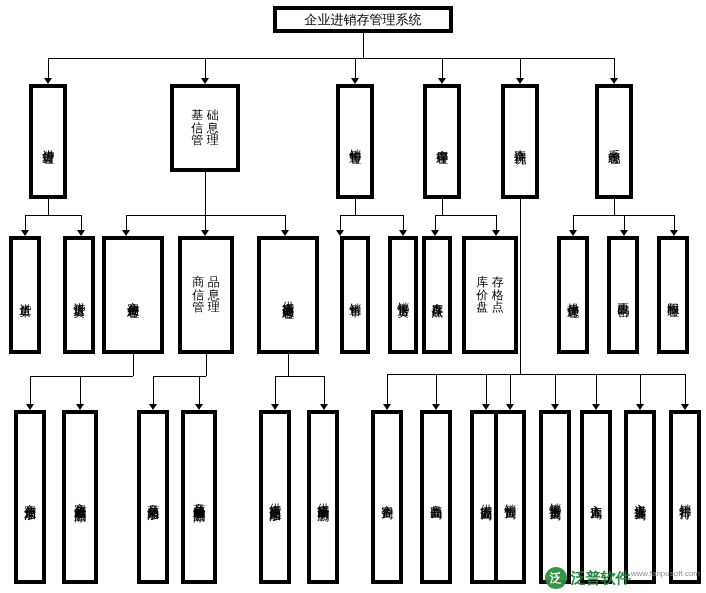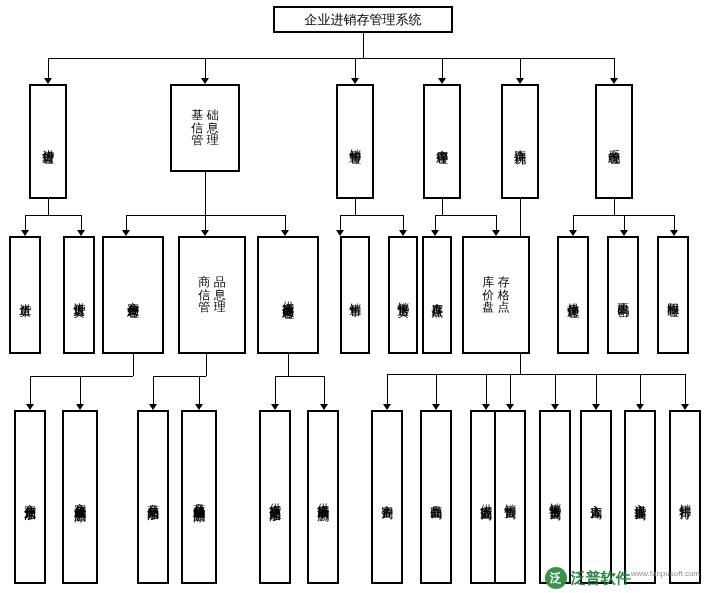--- a/index.html
+++ b/index.html
@@ -11,21 +11,21 @@
     position: relative;
     width: 706px;
     height: 593px;
     background: #ffffff;
     font-family: "Liberation Sans", sans-serif;
     overflow: hidden;
   }
   .node {
     position: absolute;
     box-sizing: border-box;
-    border: 2px solid #000000;
+    border: 4px solid #000000;
     background: #ffffff;
     color: #000000;
     display: flex;
     align-items: center;
     justify-content: center;
     text-align: center;
     line-height: 1.05;
     font-size: 12px;
   }
   .node.vert {
@@ -168,33 +168,33 @@
   <div class="arrow" style="left:620px; top:230px;"></div>
   <div class="line v" style="left:674px; top:215px; height:17px;"></div>
   <div class="arrow" style="left:670px; top:230px;"></div>
 
   <div class="node vert" style="left:9px; top:236px; width:32px; height:118px;">进货单</div>
 
   <div class="node vert" style="left:63px; top:236px; width:32px; height:118px;">进货退货</div>
 
   <div class="node vert" style="left:102px; top:236px; width:62px; height:118px;">客户信息管理</div>
 
-  <div class="node wrap2" style="left:178px; top:236px; width:68px; height:118px;">商 品
+  <div class="node wrap2" style="left:178px; top:236px; width:56px; height:118px;">商 品
 信 息
 管 理</div>
 
   <div class="node vert" style="left:257px; top:236px; width:62px; height:118px;">供应商信息管理</div>
 
   <div class="node vert" style="left:340px; top:236px; width:30px; height:118px;">销售单</div>
 
   <div class="node vert" style="left:388px; top:236px; width:30px; height:118px;">销售退货</div>
 
   <div class="node vert" style="left:422px; top:236px; width:30px; height:118px;">库存盘点</div>
 
-  <div class="node wrap2" style="left:462px; top:236px; width:68px; height:118px;">库 存
+  <div class="node wrap2" style="left:462px; top:236px; width:56px; height:118px;">库 存
 价 格
 盘 点</div>
 
   <div class="node vert" style="left:557px; top:236px; width:32px; height:118px;">操作员管理</div>
 
   <div class="node vert" style="left:607px; top:236px; width:32px; height:118px;">更改密码</div>
 
   <div class="node vert" style="left:657px; top:236px; width:32px; height:118px;">权限管理</div>
 
   <div class="line v" style="left:133px; top:354px; height:22px;"></div>

